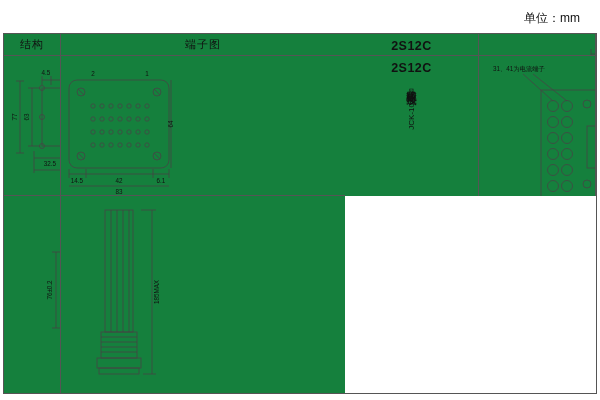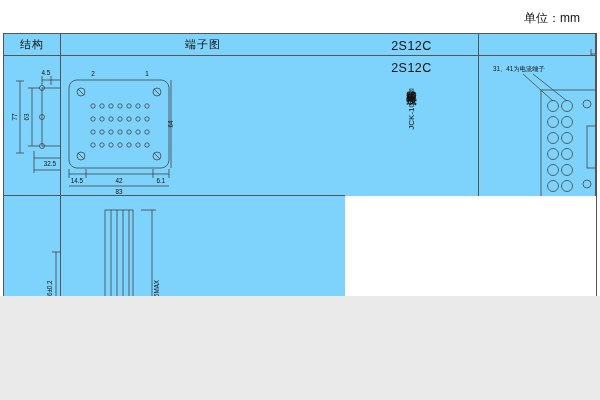--- a/index.html
+++ b/index.html
@@ -1,29 +1,29 @@
 <!DOCTYPE html>
 <html><head>
 <meta charset="utf-8">
 <style>
   * { margin:0; padding:0; box-sizing:border-box; }
   html,body { background:#eaeaea; }
-  .page { position:relative; width:600px; height:296px; background:#fff;
+  .page { position:relative; width:600px; height:400px; background:#fff;
           font-family:"Liberation Sans","DejaVu Sans",sans-serif; color:#111; overflow:hidden; }
   .unit { position:absolute; top:10px; right:20px; font-size:12px; }
   .tbl { position:absolute; left:3px; top:33px; width:594px; display:grid;
          grid-template-columns:57px 284px 134px 1fr;
          grid-template-rows:22px 140px 197px; border:1px solid #555; background:#fff; }
   .cell { border-right:1px solid #555; border-bottom:1px solid #555; position:relative;
-          overflow:hidden; background:#7dd3fc; }
+          overflow:hidden; background:#15803d; }
   .cell.nr { border-right:none; }
   .cell.nb { border-bottom:none; }
   .hd { display:flex; align-items:center; justify-content:center; font-size:11px; letter-spacing:1px; }
   .struct { display:flex; flex-direction:column; align-items:center; padding-top:5px; }
-  .model { font-size:12.5px; font-weight:normal; letter-spacing:.5px; }
+  .model { font-size:12.5px; font-weight:bold; letter-spacing:.5px; }
   .vtext { writing-mode:vertical-rl; text-orientation:upright; font-size:10.5px;
            line-height:1.05; margin-top:5px; letter-spacing:1px; }
   .vcode { writing-mode:vertical-rl; transform:rotate(180deg); font-size:8px; margin-top:4px; }
   svg { display:block; }
   svg line, svg rect, svg circle, svg path { stroke:#454545; stroke-width:0.8; fill:none; }
   svg .dash { stroke-dasharray:5 3; }
   svg text { stroke:none; fill:#111; font-size:7px;
              font-family:"Liberation Sans","DejaVu Sans",sans-serif; }
   svg text.fs6 { font-size:6.3px; }
 </style>

